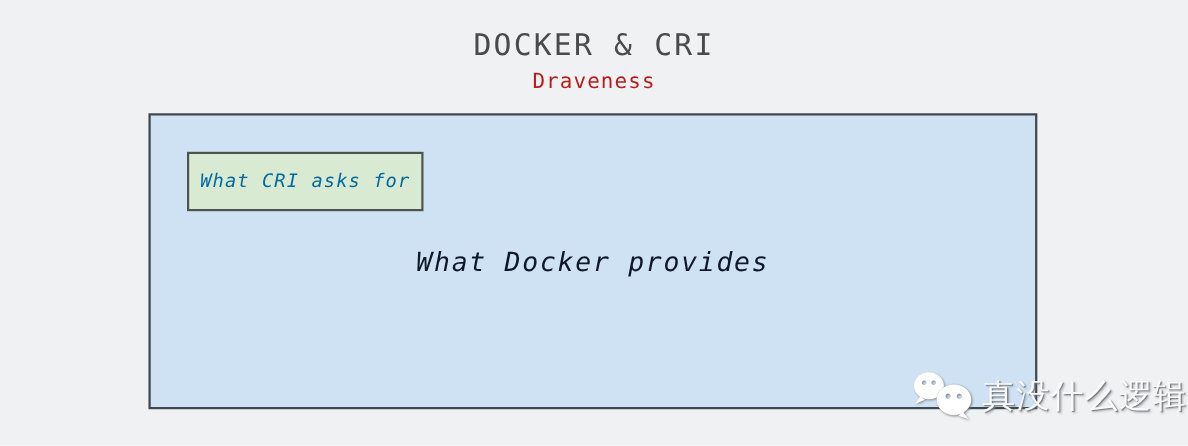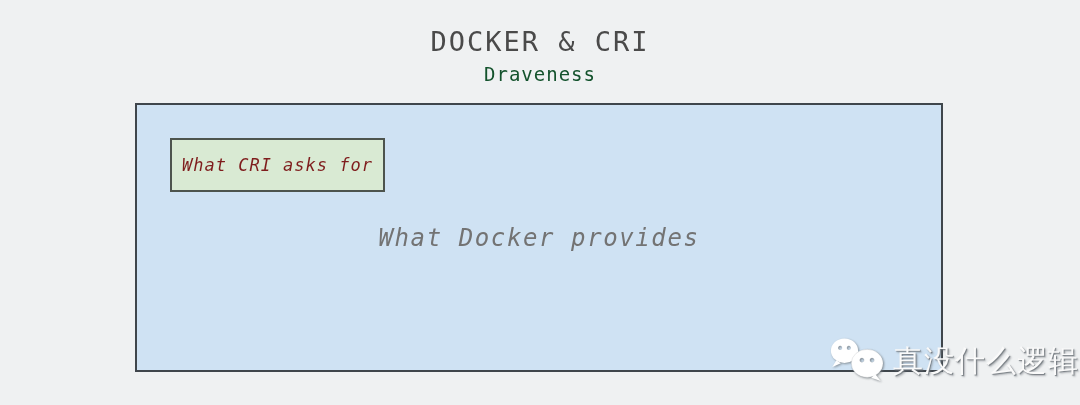--- a/index.html
+++ b/index.html
@@ -93,29 +93,29 @@
     white-space: nowrap;
   }
 </style>
 </head>
 <body>
 
 <div class="canvas" style="background: rgb(239, 241, 242);">
 
   <div class="title" style="color: rgb(74, 74, 74);">DOCKER &amp; CRI</div>
 
-  <div class="subtitle" style="color: #14532d;">Draveness</div>
+  <div class="subtitle" style="color: #b91c1c;">Draveness</div>
 
   <div class="outer-box" style="background: rgb(207, 226, 243); border-color: rgb(63, 70, 76);">
 
     <div class="inner-box" style="background: rgb(217, 234, 211); border-color: rgb(77, 84, 77);">
-      <span class="inner-label" style="color: #7f1d1d;">What CRI asks for</span>
+      <span class="inner-label" style="color: #0369a1;">What CRI asks for</span>
     </div>
 
-    <div class="outer-label" style="color: #737373;">What Docker provides</div>
+    <div class="outer-label" style="color: #0f172a;">What Docker provides</div>
   </div>
 
   <div class="watermark">
     <svg class="wechat-icon" viewBox="0 0 64 56" xmlns="http://www.w3.org/2000/svg">
 
       <path fill="#ffffff" fill-rule="evenodd" d="
         M 16 2
         A 15 13.5 0 1 0 16 29
         A 15 13.5 0 1 0 16 2 Z
         M 11.2 10.2 a 2.3 2.3 0 1 0 0.01 0 Z

